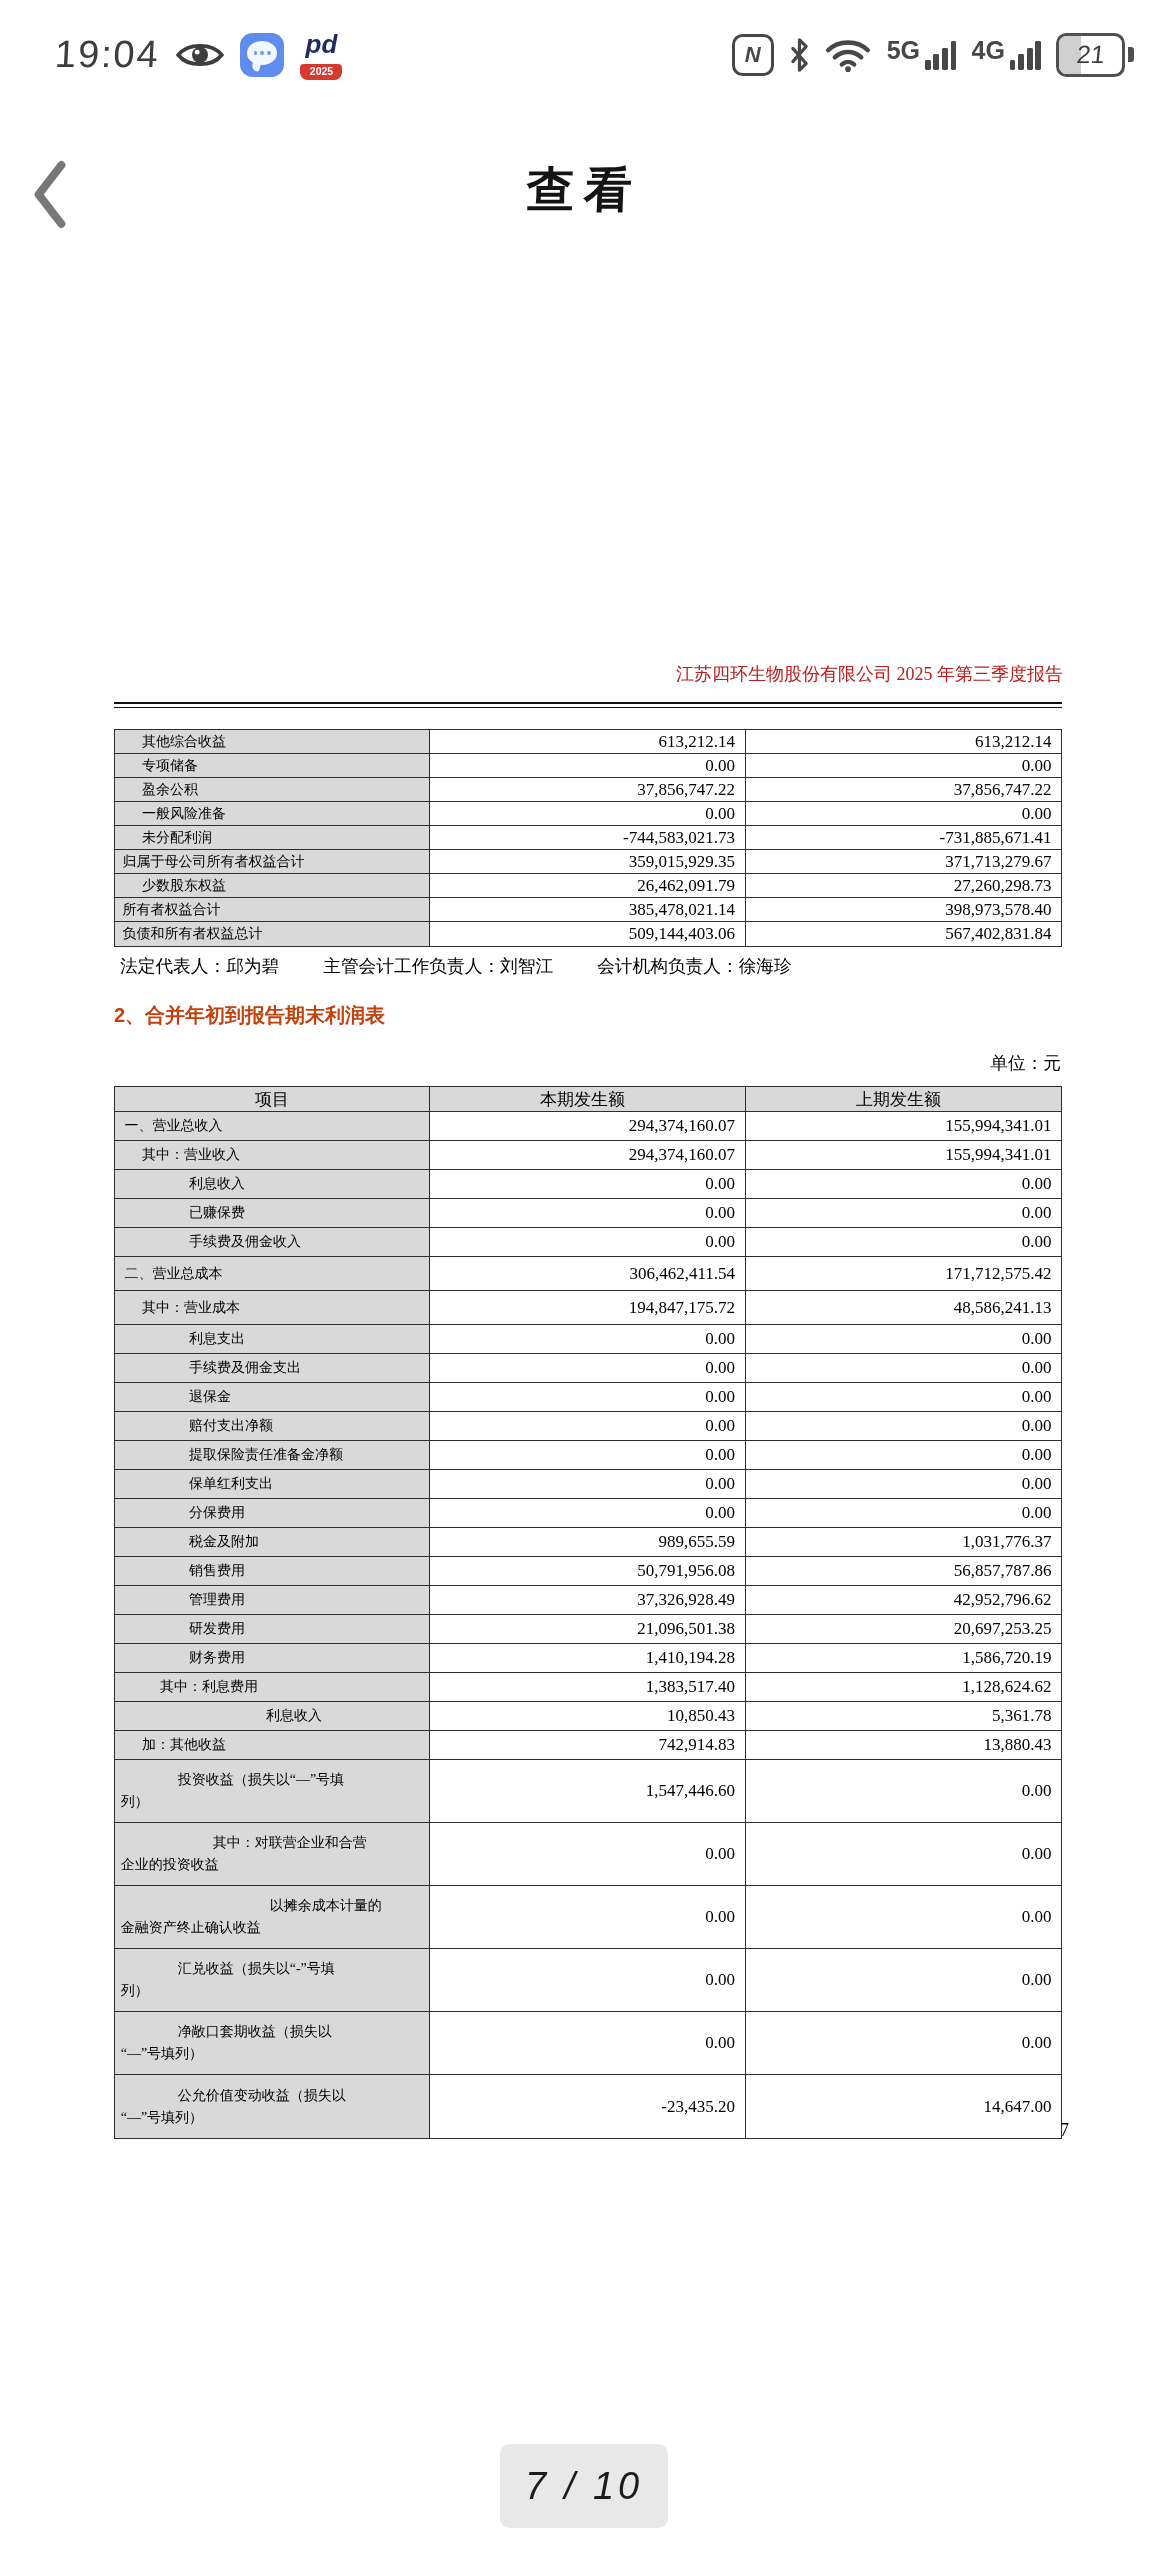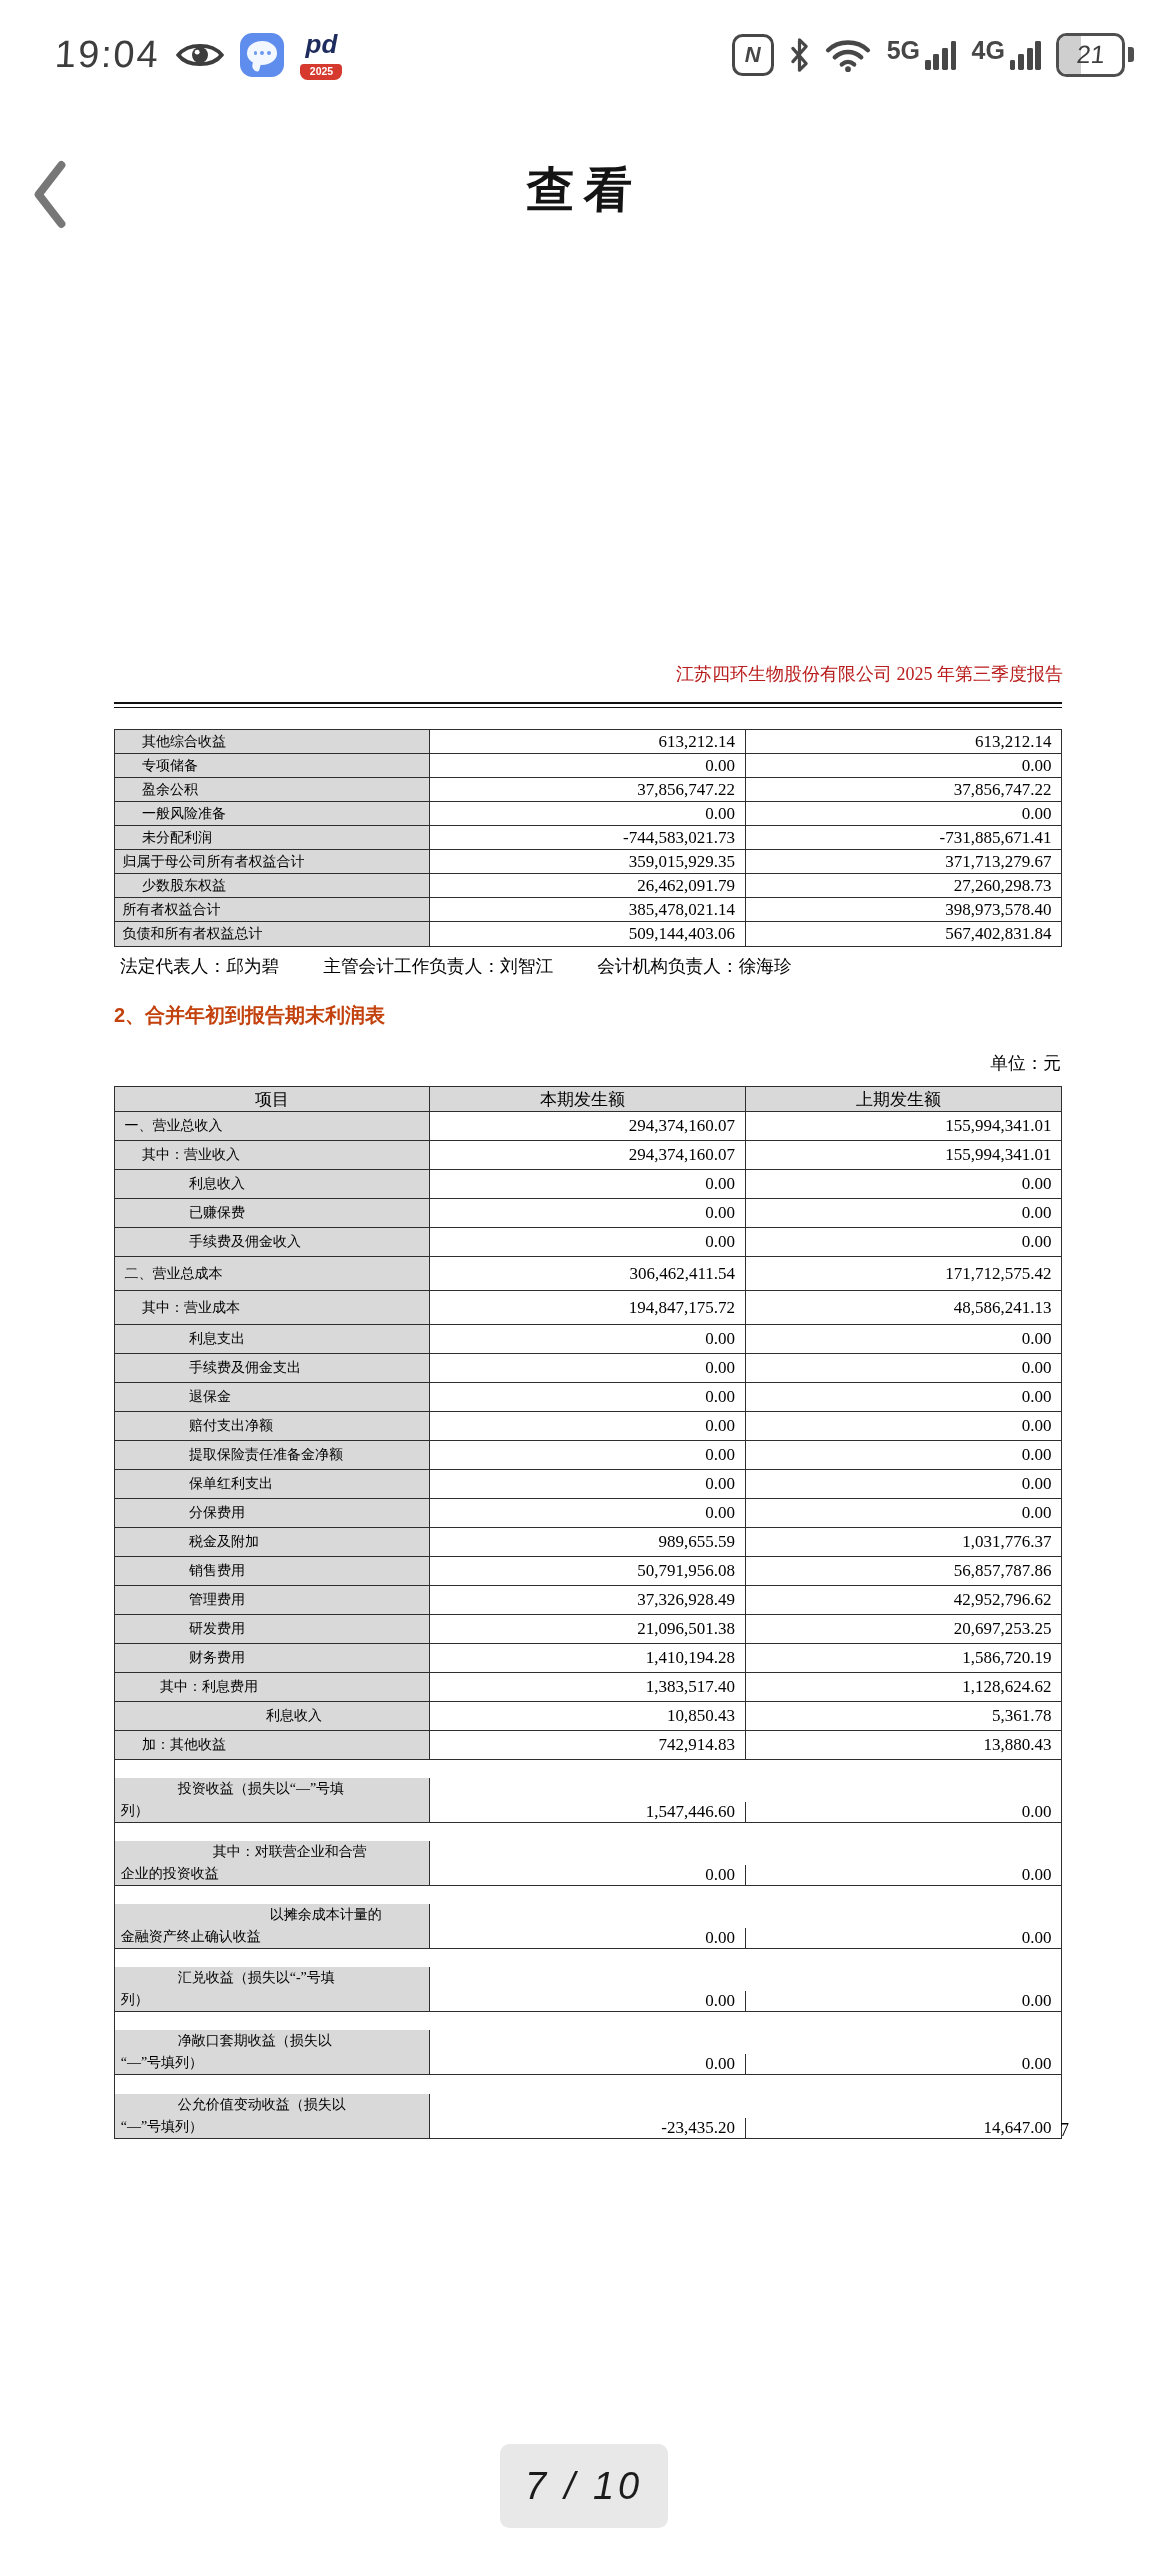--- a/index.html
+++ b/index.html
@@ -60,21 +60,21 @@
   .trow{display:flex;border-bottom:1.9px solid #2e2e2e;box-sizing:border-box;}
   .trow:last-child{border-bottom:none;}
   .cell{box-sizing:border-box;border-right:1px solid #2e2e2e;display:flex;align-items:center;}
   .cell:last-child{border-right:none;}
   .lab{flex:0 0 315px;background:#d9d9d9;}
   .val{flex:1 1 315px;justify-content:flex-end;padding-right:9.5px;
        font-size:17px;background:#fff;}
   .hd{justify-content:center;background:#d9d9d9;font-size:17px;}
   .labtext{width:100%;font-size:14px;line-height:22px;white-space:pre-wrap;box-sizing:border-box;}
   .r1{height:24px;}
-  .rs{height:29px;} .rt{height:34px;} .rd{height:63px;align-items:flex-end;}
+  .rs{height:29px;} .rt{height:34px;} .rd{height:63px;}
   
   .ind-f{padding-left:7.6px;}  .ind-n{padding-left:27px;}
   .ind-i0{padding-left:9.5px;} .ind-i1{padding-left:27px;} .ind-i2{padding-left:74px;}
   .ind-i3{padding-left:45px;} .ind-i4{padding-left:151px;}
   .ind-h1{padding-left:5.7px;text-indent:57px;}
   .ind-h2{padding-left:5.7px;text-indent:92px;}
   .ind-h3{padding-left:5.7px;text-indent:149px;}
 
   .signatories{position:absolute;top:954px;left:120px;font-size:17.7px;display:flex;gap:44px;font-family:Liberation Serif, serif;}
   .sec-heading{position:absolute;top:1002px;left:114px;font-size:20px;font-weight:bold;

